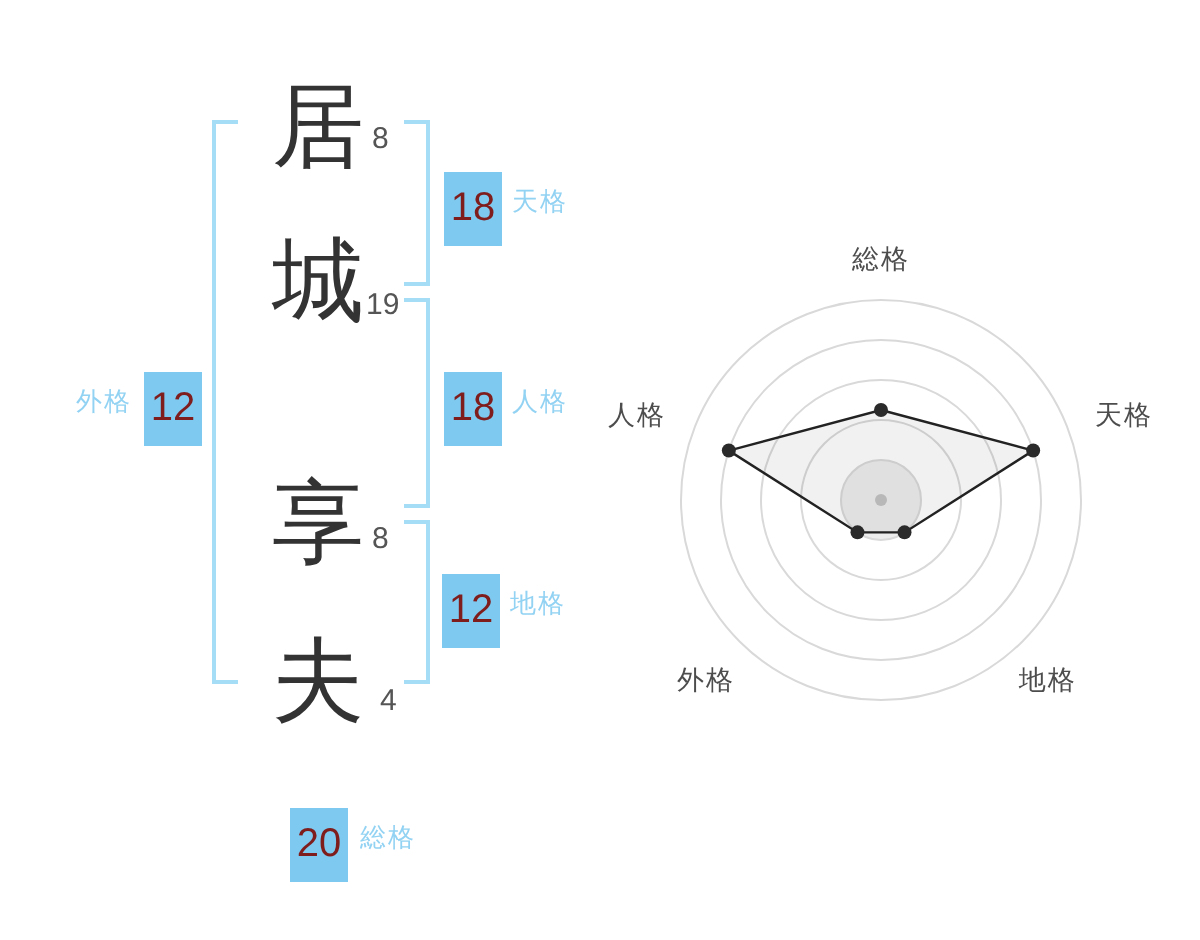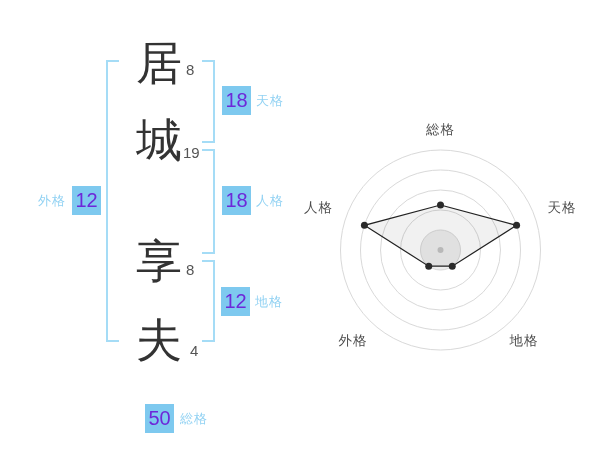--- a/index.html
+++ b/index.html
@@ -8,21 +8,21 @@
     font-family:"Liberation Sans",sans-serif;
   }
   .kanji{
     position:absolute;left:132px;width:54px;text-align:center;
     font-size:46px;line-height:48px;color:#333;font-weight:500;
   }
   .strokes{
     position:absolute;font-size:15px;color:#555;line-height:16px;
   }
   .badge{
-    position:absolute;width:29px;height:29px;background:#7ec9ef;color:#6d28d9;
+    position:absolute;width:29px;height:37px;background:#7ec9ef;color:#7f1d1d;
     font-size:20px;display:flex;align-items:center;justify-content:center;
   }
   .badge-label{
     position:absolute;font-size:13px;color:#92d2f3;line-height:14px;letter-spacing:1px;
   }
   .bracket{position:absolute;width:11px;}
   .bracket.left{
     left:106px;top:60px;height:278px;
     border-left:2px solid #a5dcf6;border-top:2px solid #a5dcf6;border-bottom:2px solid #a5dcf6;
   }
@@ -63,21 +63,21 @@
 
   <div class="badge" style="left:222px;top:186px">18</div>
   <div class="badge-label" style="left:256px;top:194px">人格</div>
 
   <div class="badge" style="left:72px;top:186px">12</div>
   <div class="badge-label" style="left:38px;top:194px">外格</div>
 
   <div class="badge" style="left:221px;top:287px">12</div>
   <div class="badge-label" style="left:255px;top:295px">地格</div>
 
-  <div class="badge" style="left:145px;top:404px">50</div>
+  <div class="badge" style="left:145px;top:404px">20</div>
   <div class="badge-label" style="left:180px;top:412px">総格</div>
 
   <svg id="radar-svg" width="292" height="252" viewBox="0 0 292 252">
       <circle cx="142.5" cy="142" r="20" fill="#ededed" stroke="none"></circle>
       <circle cx="142.5" cy="142" r="20" fill="none" stroke="#d9d9d9" stroke-width="1"></circle>
       <circle cx="142.5" cy="142" r="40" fill="none" stroke="#d9d9d9" stroke-width="1"></circle>
       <circle cx="142.5" cy="142" r="60" fill="none" stroke="#d9d9d9" stroke-width="1"></circle>
       <circle cx="142.5" cy="142" r="80" fill="none" stroke="#d9d9d9" stroke-width="1"></circle>
       <circle cx="142.5" cy="142" r="100" fill="none" stroke="#d9d9d9" stroke-width="1"></circle>
       <polygon points="142.5,97.0 218.6,117.3 154.3,158.2 130.7,158.2 66.4,117.3" fill="rgba(0,0,0,0.055)" stroke="#222222" stroke-width="1.2"></polygon>

